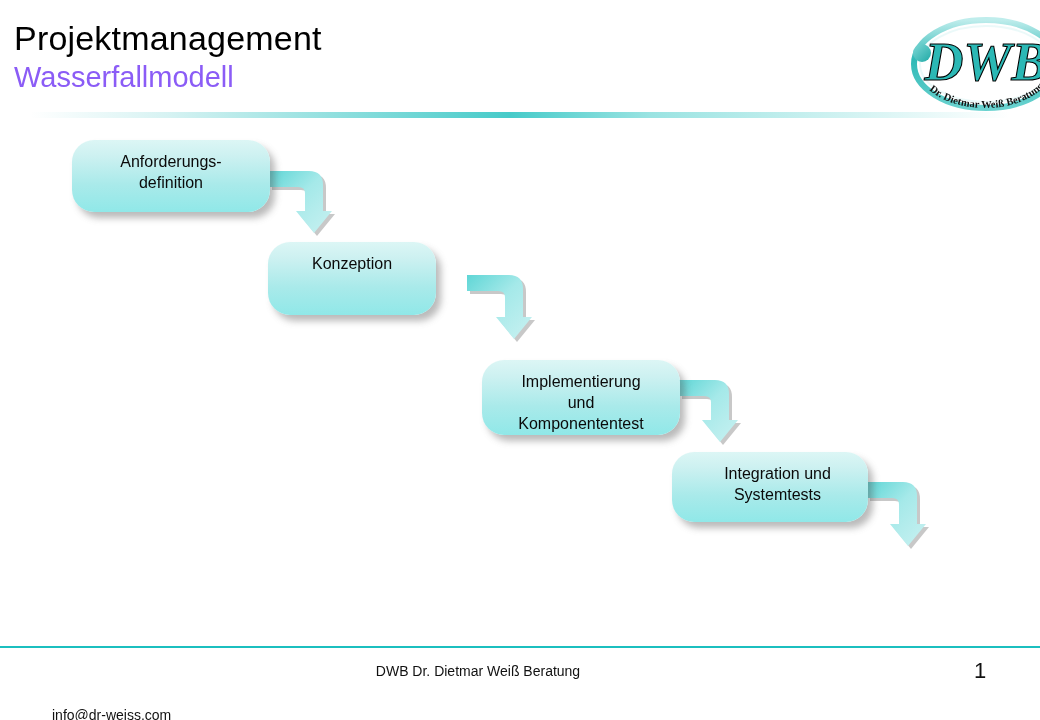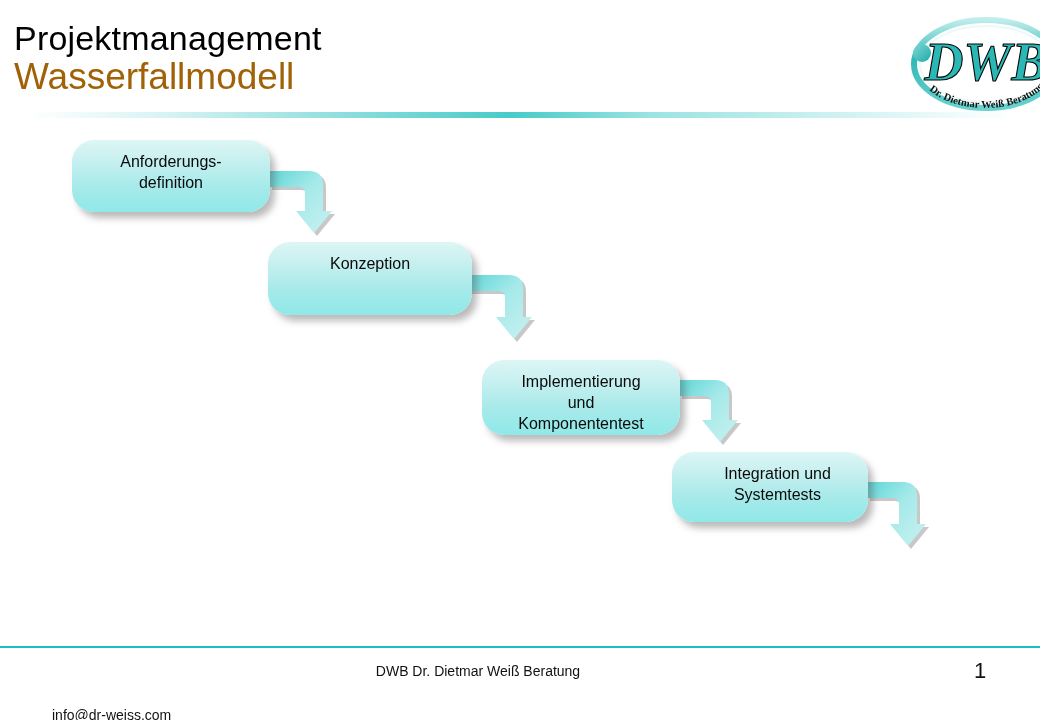--- a/index.html
+++ b/index.html
@@ -27,23 +27,23 @@
     font-size: 34px;
     line-height: 40px;
     color: #000000;
     letter-spacing: 0.2px;
     white-space: nowrap;
   }
   #slide-subtitle {
     position: absolute;
     left: 14px;
     top: 60px;
-    font-size: 37px;
+    font-size: 29px;
     line-height: 34px;
-    color: #a16207;
+    color: #8b5cf6;
     white-space: nowrap;
   }
   #header-rule {
     position: absolute;
     left: 30px;
     top: 112px;
     width: 1000px;
     height: 6px;
     background: linear-gradient(to right,
         rgba(255,255,255,1) 0%,
@@ -226,21 +226,21 @@
         <path d="M0,0 L36,0 Q50,0 50,14 L50,42 L59,42 L41,64 L23,42 L32,42 L32,22 Q32,16 25,16 L0,16 Z" fill="url(#arrGrad4)"></path>
       </g>
     </svg>
   </div>
 
   <div class="flow-box" style="left:72px; top:140px; width:198px; height:72px;">
     <span class="box-label">Anforderungs-
 definition</span>
   </div>
 
-  <div class="flow-box" style="left:268px; top:242px; width:204px; height:73px;">
+  <div class="flow-box" style="left:268px; top:242px; width:168px; height:73px;">
     <span class="box-label">Konzeption</span>
   </div>
 
   <div class="flow-box" style="left:482px; top:360px; width:198px; height:75px;">
     <span class="box-label">Implementierung
 und
 Komponententest</span>
   </div>
 
   <div class="flow-box" style="left:672px; top:452px; width:196px; height:70px;padding-left:15px;">

